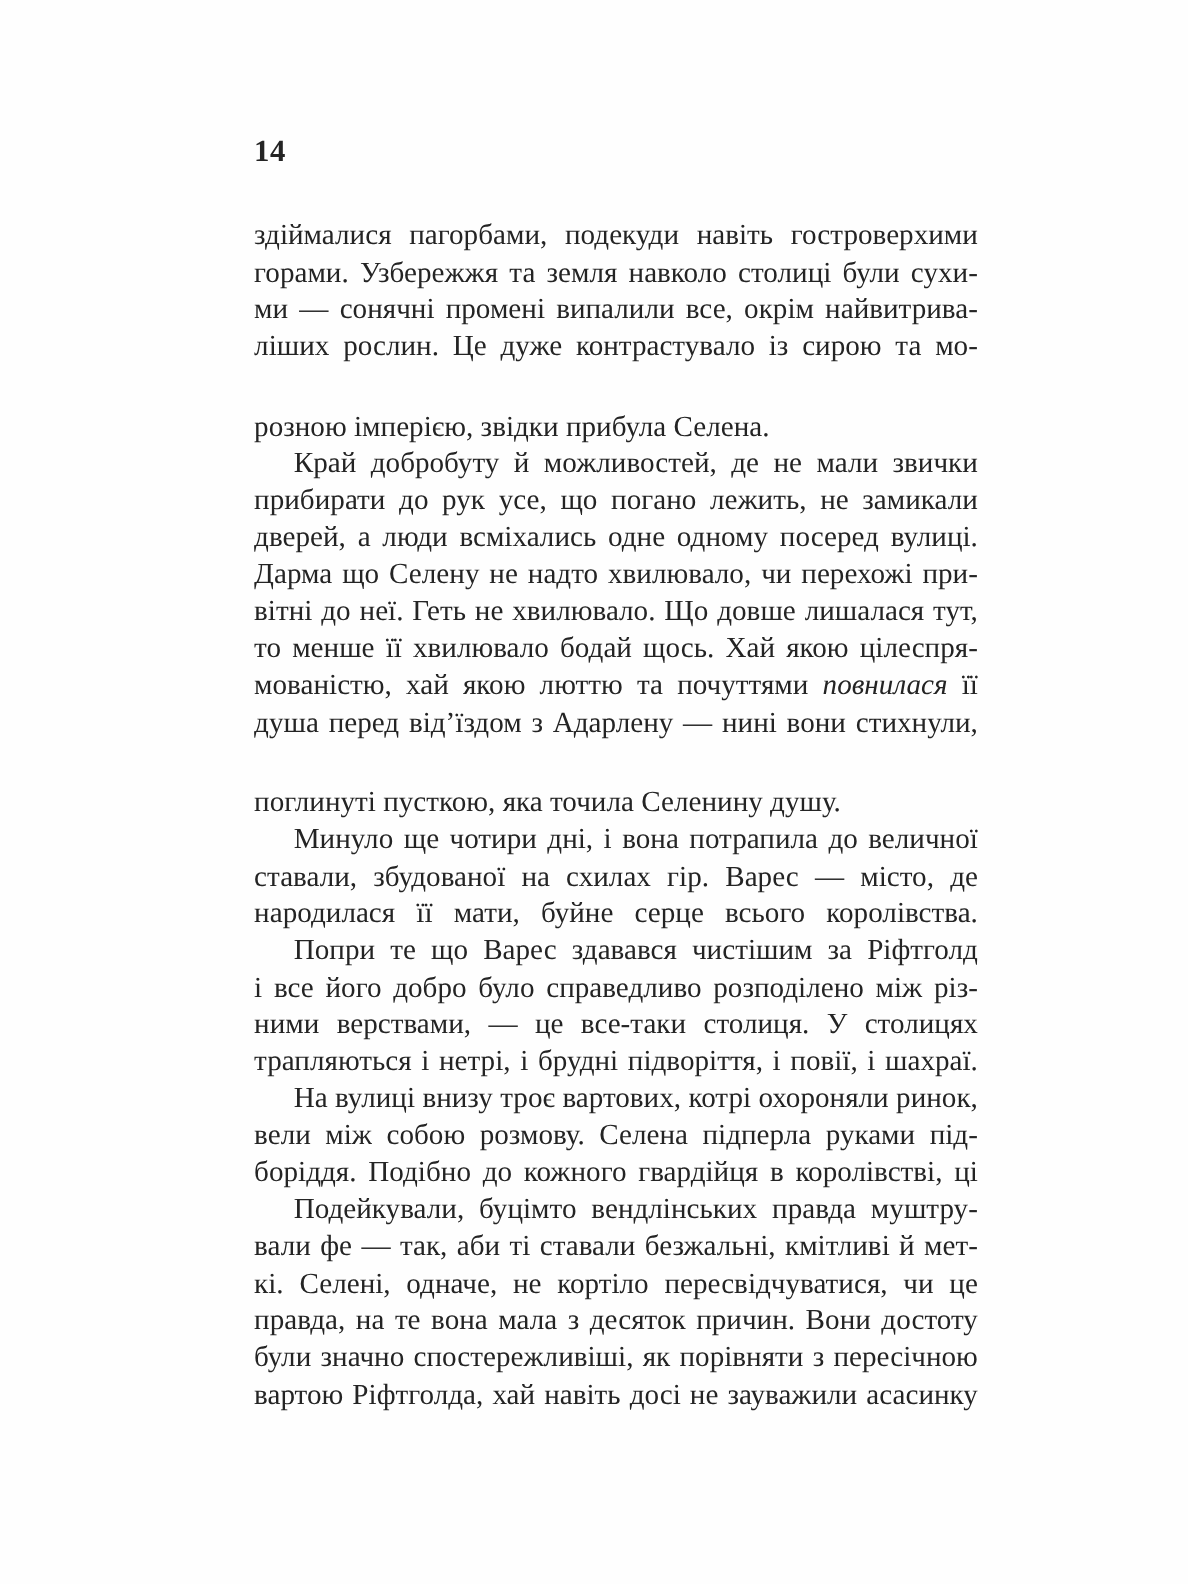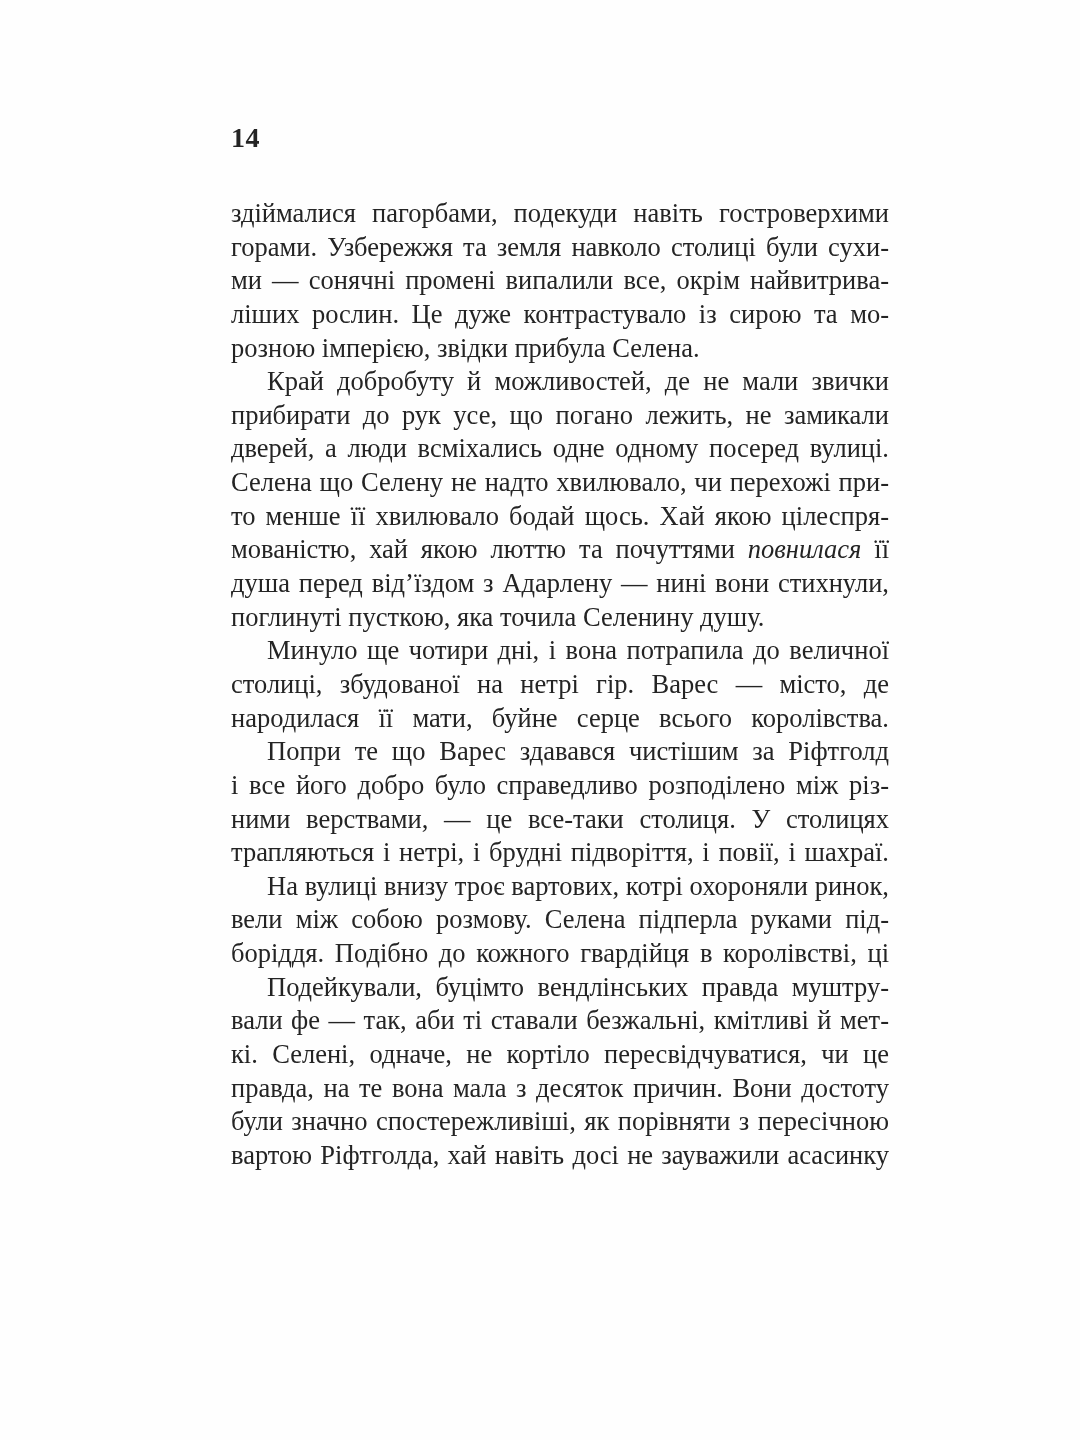--- a/index.html
+++ b/index.html
@@ -44,20 +44,21 @@
   }
   .line {
     text-align: justify;
     text-align-last: justify;
     height: 33.65px;
     overflow: hidden;
     white-space: normal;
   }
   .line.short {
     text-align-last: left;
+    margin-top: 39px;
   }
   .para.indent .line:first-child {
     text-indent: 36px;
   }
   em {
   }
 </style>
 </head>
 <body>
 
@@ -68,29 +69,30 @@
         <div class="line"><span>здіймалися пагорбами, подекуди навіть гостроверхими</span></div>
         <div class="line"><span>горами. Узбережжя та земля навколо столиці були сухи-</span></div>
         <div class="line"><span>ми — сонячні промені випалили все, окрім найвитрива-</span></div>
         <div class="line"><span>ліших рослин. Це дуже контрастувало із сирою та мо-</span></div>
         <div class="line short"><span>розною імперією, звідки прибула Селена.</span></div>
       </div>
       <div class="para indent">
         <div class="line"><span>Край добробуту й можливостей, де не мали звички</span></div>
         <div class="line"><span>прибирати до рук усе, що погано лежить, не замикали</span></div>
         <div class="line"><span>дверей, а люди всміхались одне одному посеред вулиці.</span></div>
-        <div class="line"><span>Селена що Селену не надто хвилювало, чи перехожі при-</span></div>
+        <div class="line"><span>Дарма що Селену не надто хвилювало, чи перехожі при-</span></div>
+        <div class="line"><span>вітні до неї. Геть не хвилювало. Що довше лишалася тут,</span></div>
         <div class="line"><span>то менше її хвилювало бодай щось. Хай якою цілеспря-</span></div>
         <div class="line"><span>мованістю, хай якою люттю та почуттями </span><em>повнилася</em><span> її</span></div>
         <div class="line"><span>душа перед від’їздом з Адарлену — нині вони стихнули,</span></div>
         <div class="line short"><span>поглинуті пусткою, яка точила Селенину душу.</span></div>
       </div>
       <div class="para indent">
         <div class="line"><span>Минуло ще чотири дні, і вона потрапила до величної</span></div>
-        <div class="line"><span>столиці, збудованої на нетрі гір. Варес — місто, де</span></div>
+        <div class="line"><span>ставали, збудованої на схилах гір. Варес — місто, де</span></div>
         <div class="line"><span>народилася її мати, буйне серце всього королівства.</span></div>
       </div>
       <div class="para indent">
         <div class="line"><span>Попри те що Варес здавався чистішим за Ріфтголд</span></div>
         <div class="line"><span>і все його добро було справедливо розподілено між різ-</span></div>
         <div class="line"><span>ними верствами, — це все-таки столиця. У столицях</span></div>
         <div class="line"><span>трапляються і нетрі, і брудні підворіття, і повії, і шахраї.</span></div>
       </div>
       <div class="para indent">
         <div class="line"><span>На вулиці внизу троє вартових, котрі охороняли ринок,</span></div>

